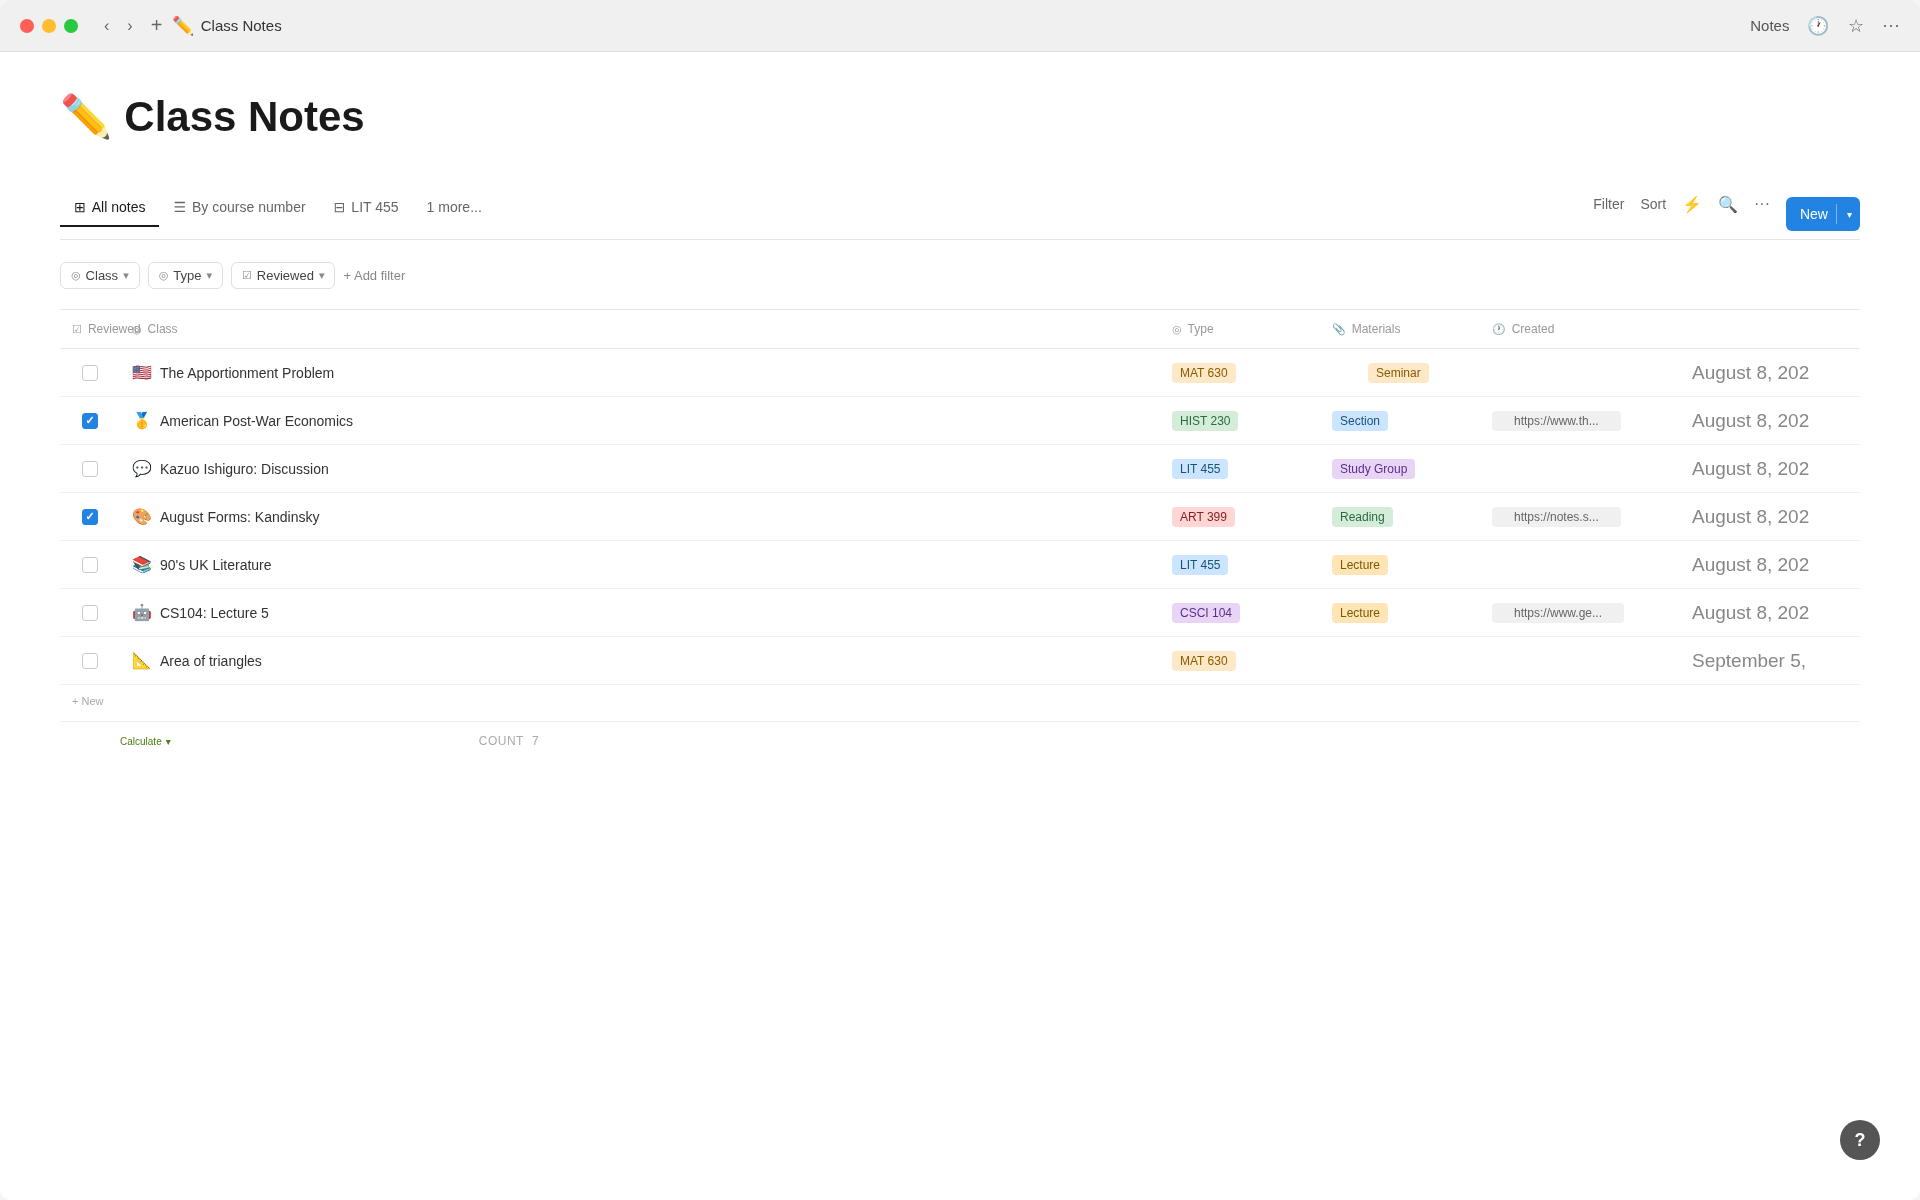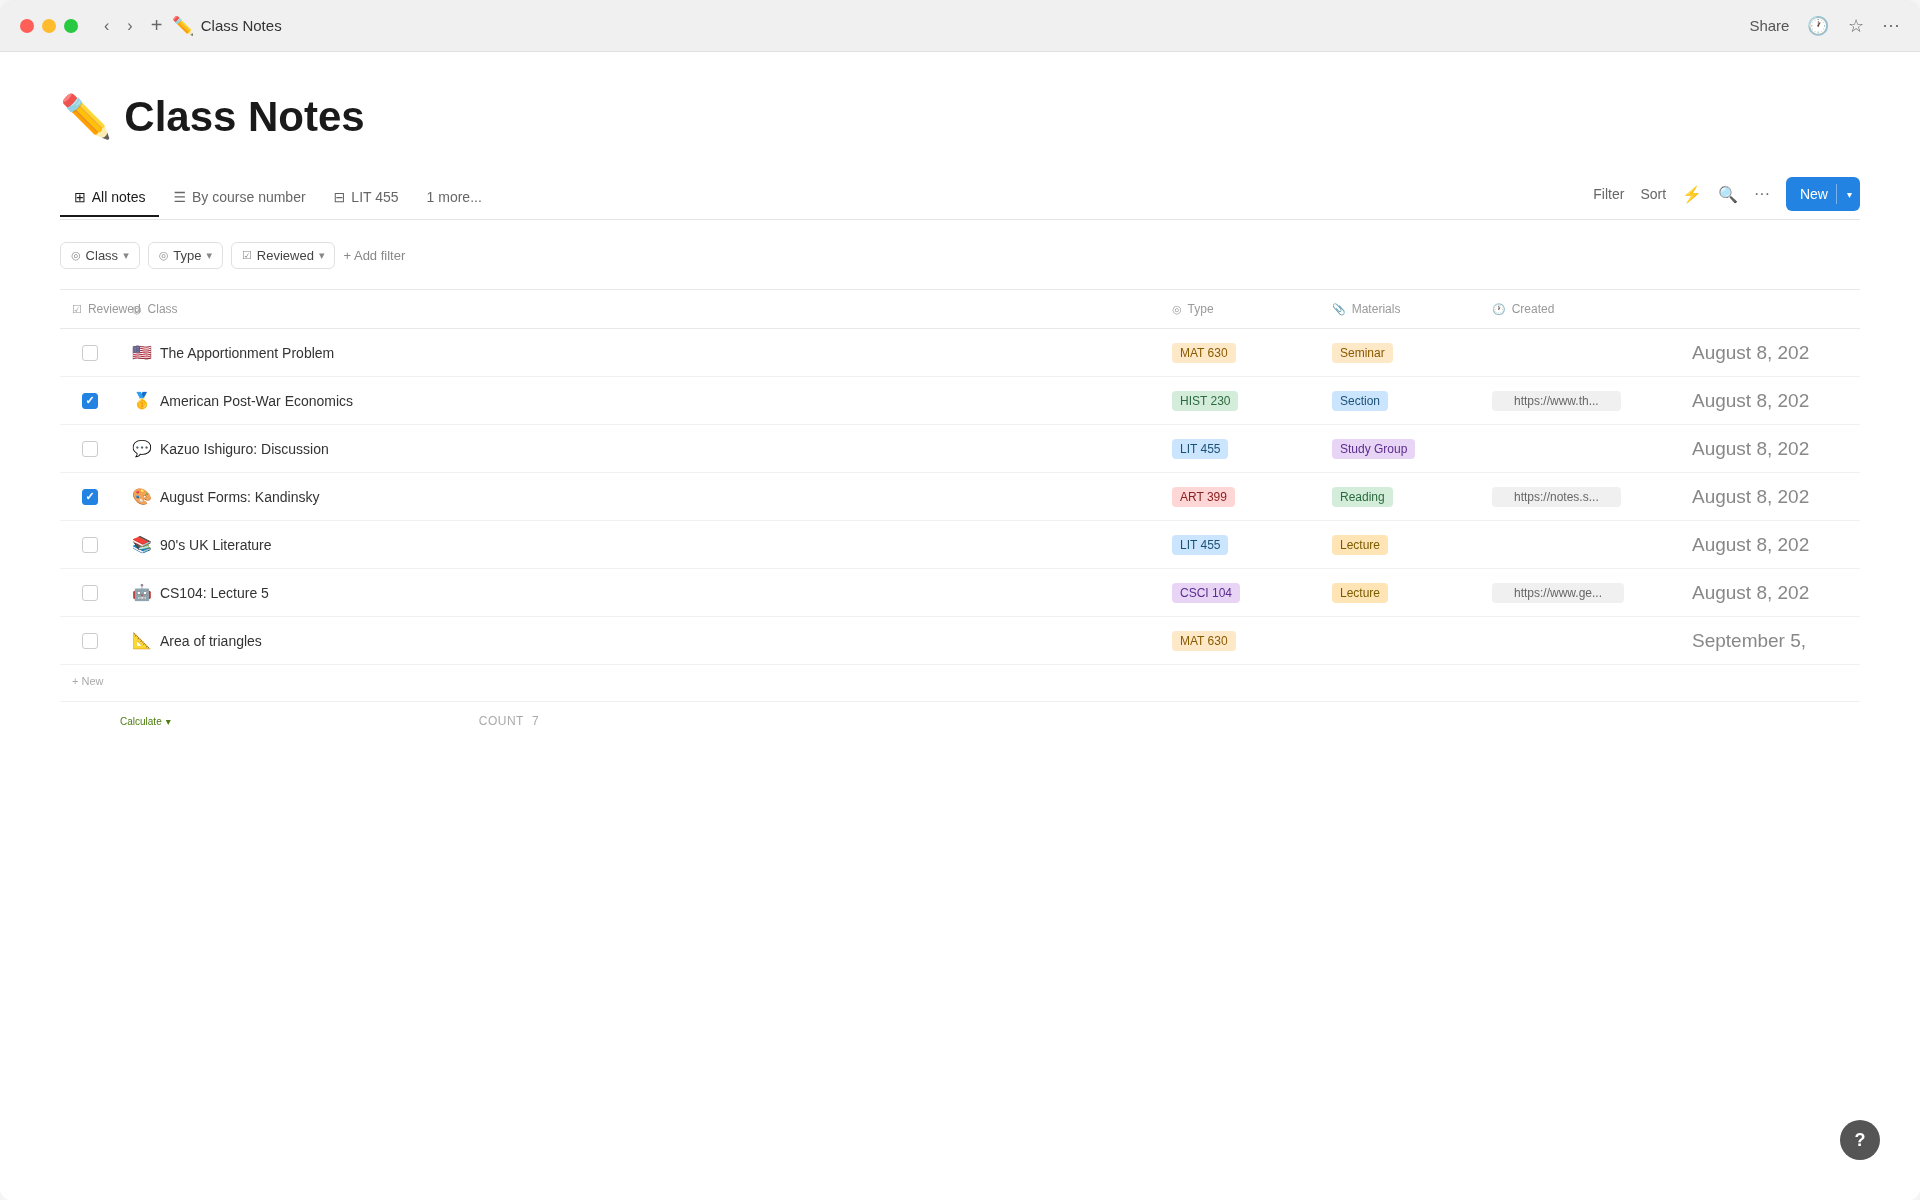--- a/index.html
+++ b/index.html
@@ -162,20 +162,21 @@
       color: white;
       border: none;
       border-radius: 6px;
       padding: 7px 0px 7px 14px;
       font-size: 14px;
       font-weight: 500;
       cursor: pointer;
       display: flex;
       align-items: center;
       gap: 0;
+      margin-top: 20px;
     }
     .new-btn-label { padding-right: 6px; }
     .new-btn-divider {
       width: 1px;
       background: rgba(255,255,255,0.4);
       height: 20px;
       margin: 0 2px;
     }
     .new-btn-arrow {
       padding: 0 8px;
@@ -286,21 +287,21 @@
       display: inline-block;
       padding: 3px 8px;
       border-radius: 4px;
       font-size: 12px;
     }
     .mat630 { background: #fde8c8; color: #8a5a00; }
     .hist230 { background: #d4edda; color: #2d6a3f; }
     .lit455 { background: #cce5ff; color: #1a5276; }
     .art399 { background: #ffd6d6; color: #8b2020; }
     .csci104 { background: #e8d5f5; color: #5b2d8e; }
-    .type-seminar { background: #fde8c8; color: #8a5a00; }
+    .type-seminar { background: #fde8c8; color: #8a5a00; margin-left: 36px; }
     .type-section { background: #cce5ff; color: #1a5276; }
     .type-studygroup { background: #e8d5f5; color: #5b2d8e; }
     .type-reading { background: #d4edda; color: #2d6a3f; }
     .type-lecture { background: #ffe4b5; color: #7a5c00; }
     .materials-link {
       font-size: 12px;
       color: #666;
       background: #f0f0f0;
       padding: 3px 22px;
       border-radius: 4px;
@@ -381,21 +382,21 @@
       <div class="traffic-light tl-maximize"></div>
     </div>
     <div class="titlebar-nav">
       <button class="nav-btn">‹</button>
       <button class="nav-btn">›</button>
     </div>
     <button class="titlebar-add">+</button>
     <span class="titlebar-icon">✏️</span>
     <span class="titlebar-title">Class Notes</span>
     <div class="titlebar-actions">
-      <button class="titlebar-action-btn">Share</button>
+      <button class="titlebar-action-btn">Notes</button>
       <button class="titlebar-icon-btn">🕐</button>
       <button class="titlebar-icon-btn">☆</button>
       <button class="titlebar-icon-btn">···</button>
     </div>
   </div>
 
   <div class="content">
 
     <div class="page-title">
       <span class="page-title-icon">✏️</span>

